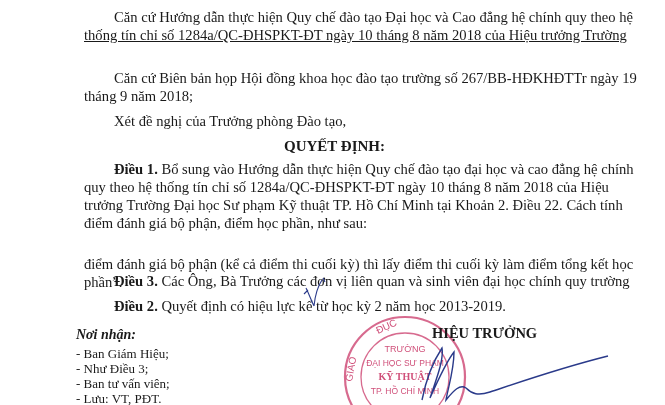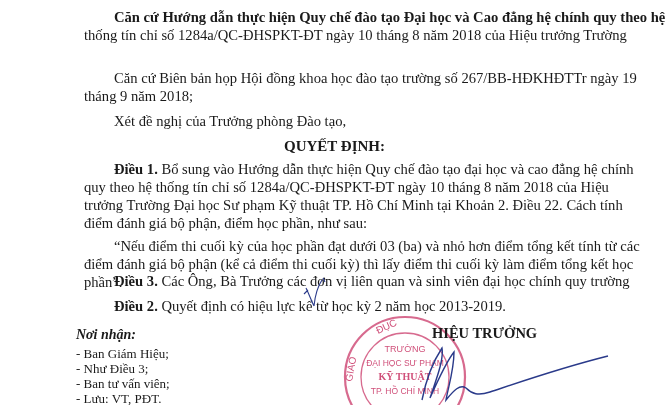--- a/index.html
+++ b/index.html
@@ -24,36 +24,35 @@
     .sign-title { position: absolute; left: 416px; top: 325px; font-size: 14.5px; font-weight: bold; margin-left: 16px; }
     .stamp { position: absolute; left: 340px; top: 312px; width: 130px; height: 130px; }
     .signature { position: absolute; left: 420px; top: 340px; width: 190px; height: 65px; }
     .tick { position: absolute; left: 300px; top: 276px; width: 30px; height: 35px; }
   </style>
 </head>
 <body>
 
 <div class="page">
 
-  <div class="line indent" style="top:9px;font-weight:bold;">Căn cứ Hướng dẫn thực hiện Quy chế đào tạo Đại học và Cao đẳng hệ chính quy theo hệ</div>
-  <div class="line" style="top:27px;">thống tín chỉ số 1284a/QC-ĐHSPKT-ĐT ngày 10 tháng 8 năm 2018 của Hiệu trưởng Trường</div>
+  <div class="line indent" style="top:9px;">Căn cứ Hướng dẫn thực hiện Quy chế đào tạo Đại học và Cao đẳng hệ chính quy theo hệ</div>
+  <div class="line" style="top:27px;text-decoration:underline;">thống tín chỉ số 1284a/QC-ĐHSPKT-ĐT ngày 10 tháng 8 năm 2018 của Hiệu trưởng Trường</div>
 
   <div class="line indent" style="top:70px;">Căn cứ Biên bản họp Hội đồng khoa học đào tạo trường số 267/BB-HĐKHĐTTr ngày 19</div>
   <div class="line" style="top:88px;">tháng 9 năm 2018;</div>
 
   <div class="line center bold" style="top:138px; font-size:15px;">QUYẾT ĐỊNH:</div>
 
   <div class="line indent" style="top:113px;">Xét đề nghị của Trưởng phòng Đào tạo,</div>
 
   <div class="line indent" style="top:161px;"><span class="bold">Điều 1.</span><span> Bổ sung vào Hướng dẫn thực hiện Quy chế đào tạo đại học và cao đẳng hệ chính</span></div>
   <div class="line" style="top:179px;">quy theo hệ thống tín chỉ số 1284a/QC-ĐHSPKT-ĐT ngày 10 tháng 8 năm 2018 của Hiệu</div>
   <div class="line" style="top:197px;">trưởng Trường Đại học Sư phạm Kỹ thuật TP. Hồ Chí Minh tại Khoản 2. Điều 22. Cách tính</div>
   <div class="line" style="top:215px;">điểm đánh giá bộ phận, điểm học phần, như sau:</div>
 
-  <div class="line indent" style="top:238px;">“Nếu điểm thi cuối kỳ của học phần đạt dưới 03 (ba) và nhỏ hơn điểm tổng kết tính từ các</div>
   <div class="line" style="top:256px;">điểm đánh giá bộ phận (kể cả điểm thi cuối kỳ) thì lấy điểm thi cuối kỳ làm điểm tổng kết học</div>
   <div class="line" style="top:274px;">phần”.</div>
 
   <div class="line indent" style="top:298px;"><span class="bold">Điều 2.</span><span> Quyết định có hiệu lực kể từ học kỳ 2 năm học 2013-2019.</span></div>
 
   <div class="line indent" style="top:273px;"><span class="bold">Điều 3.</span><span> Các Ông, Bà Trưởng các đơn vị liên quan và sinh viên đại học chính quy trường</span></div>
 
   <svg class="tick" viewBox="0 0 30 35">
     <path d="M4 18 L8 14 M6 12 C9 18 11 24 14 30 M14 30 C15 20 18 10 22 4 M23 2 L25 6" stroke="#2a3a8a" stroke-width="1.1" fill="none"></path>
   </svg>

